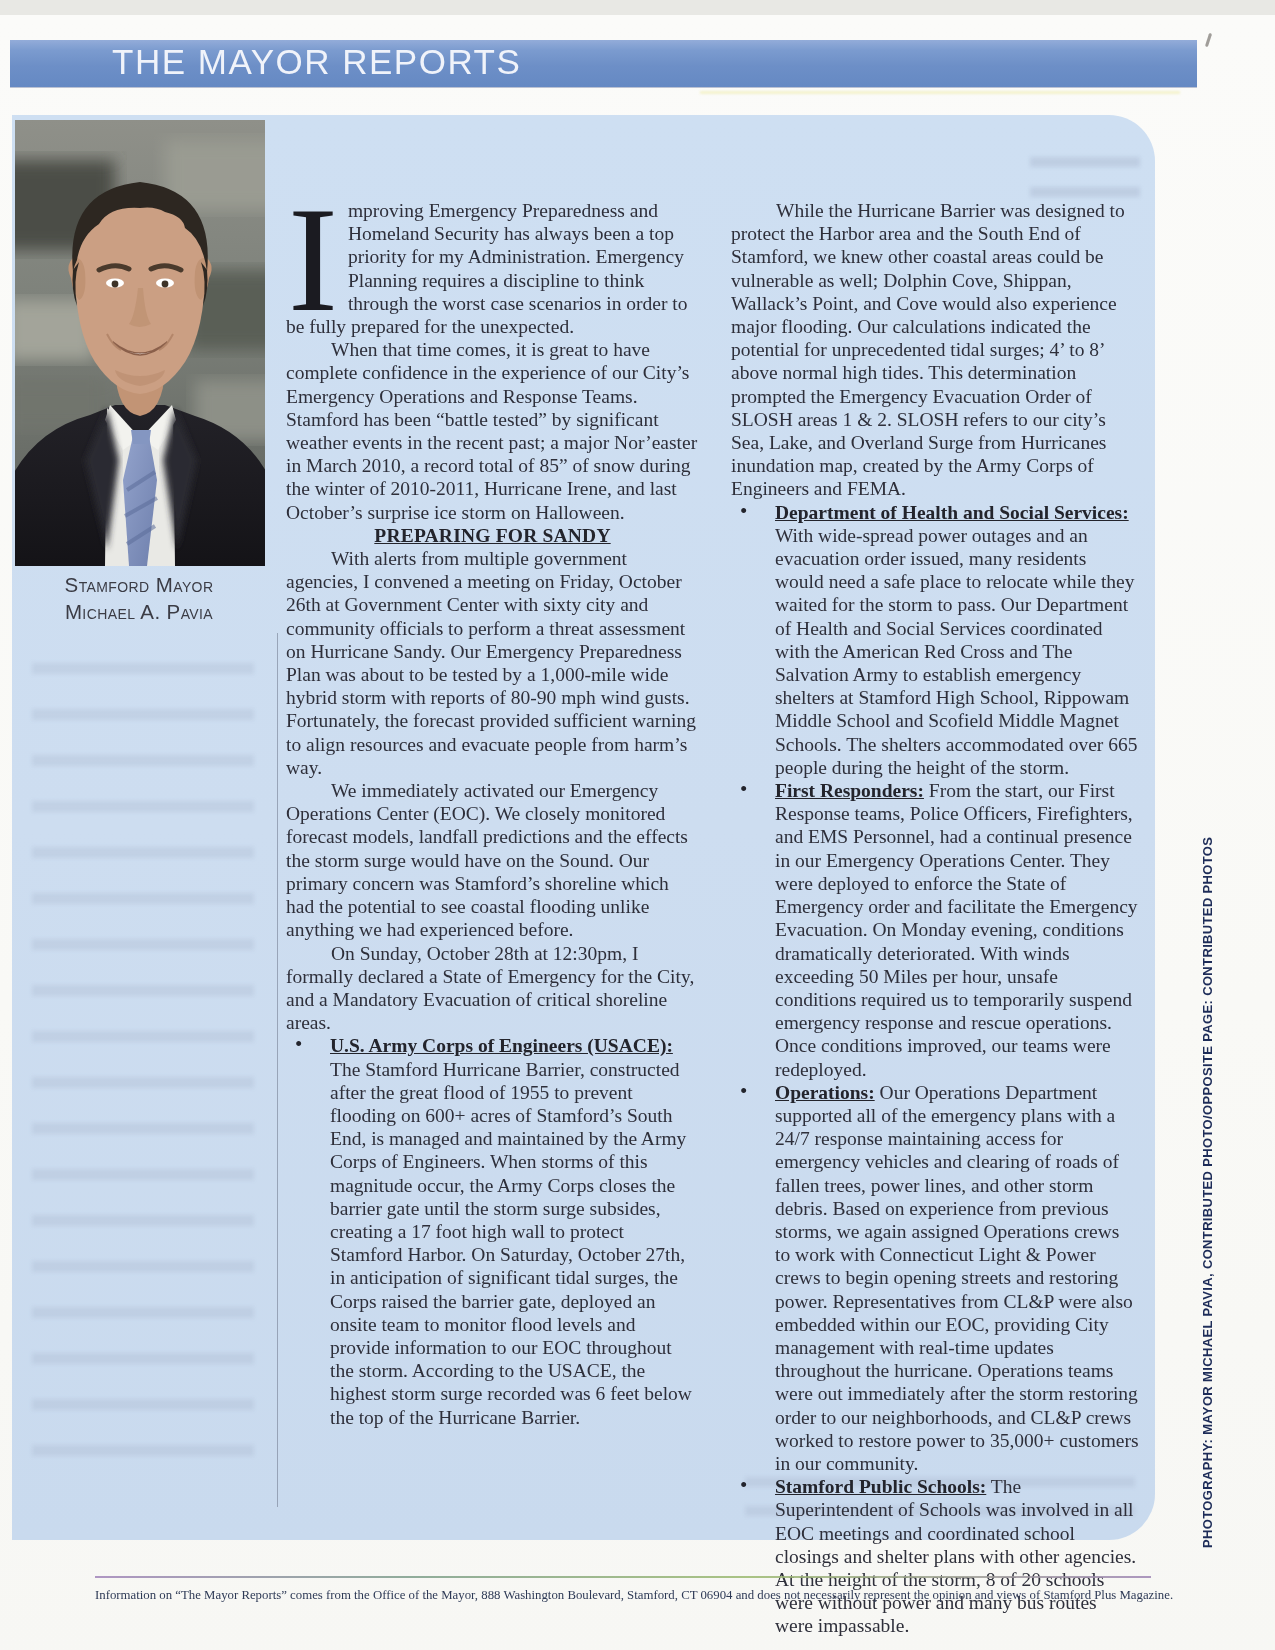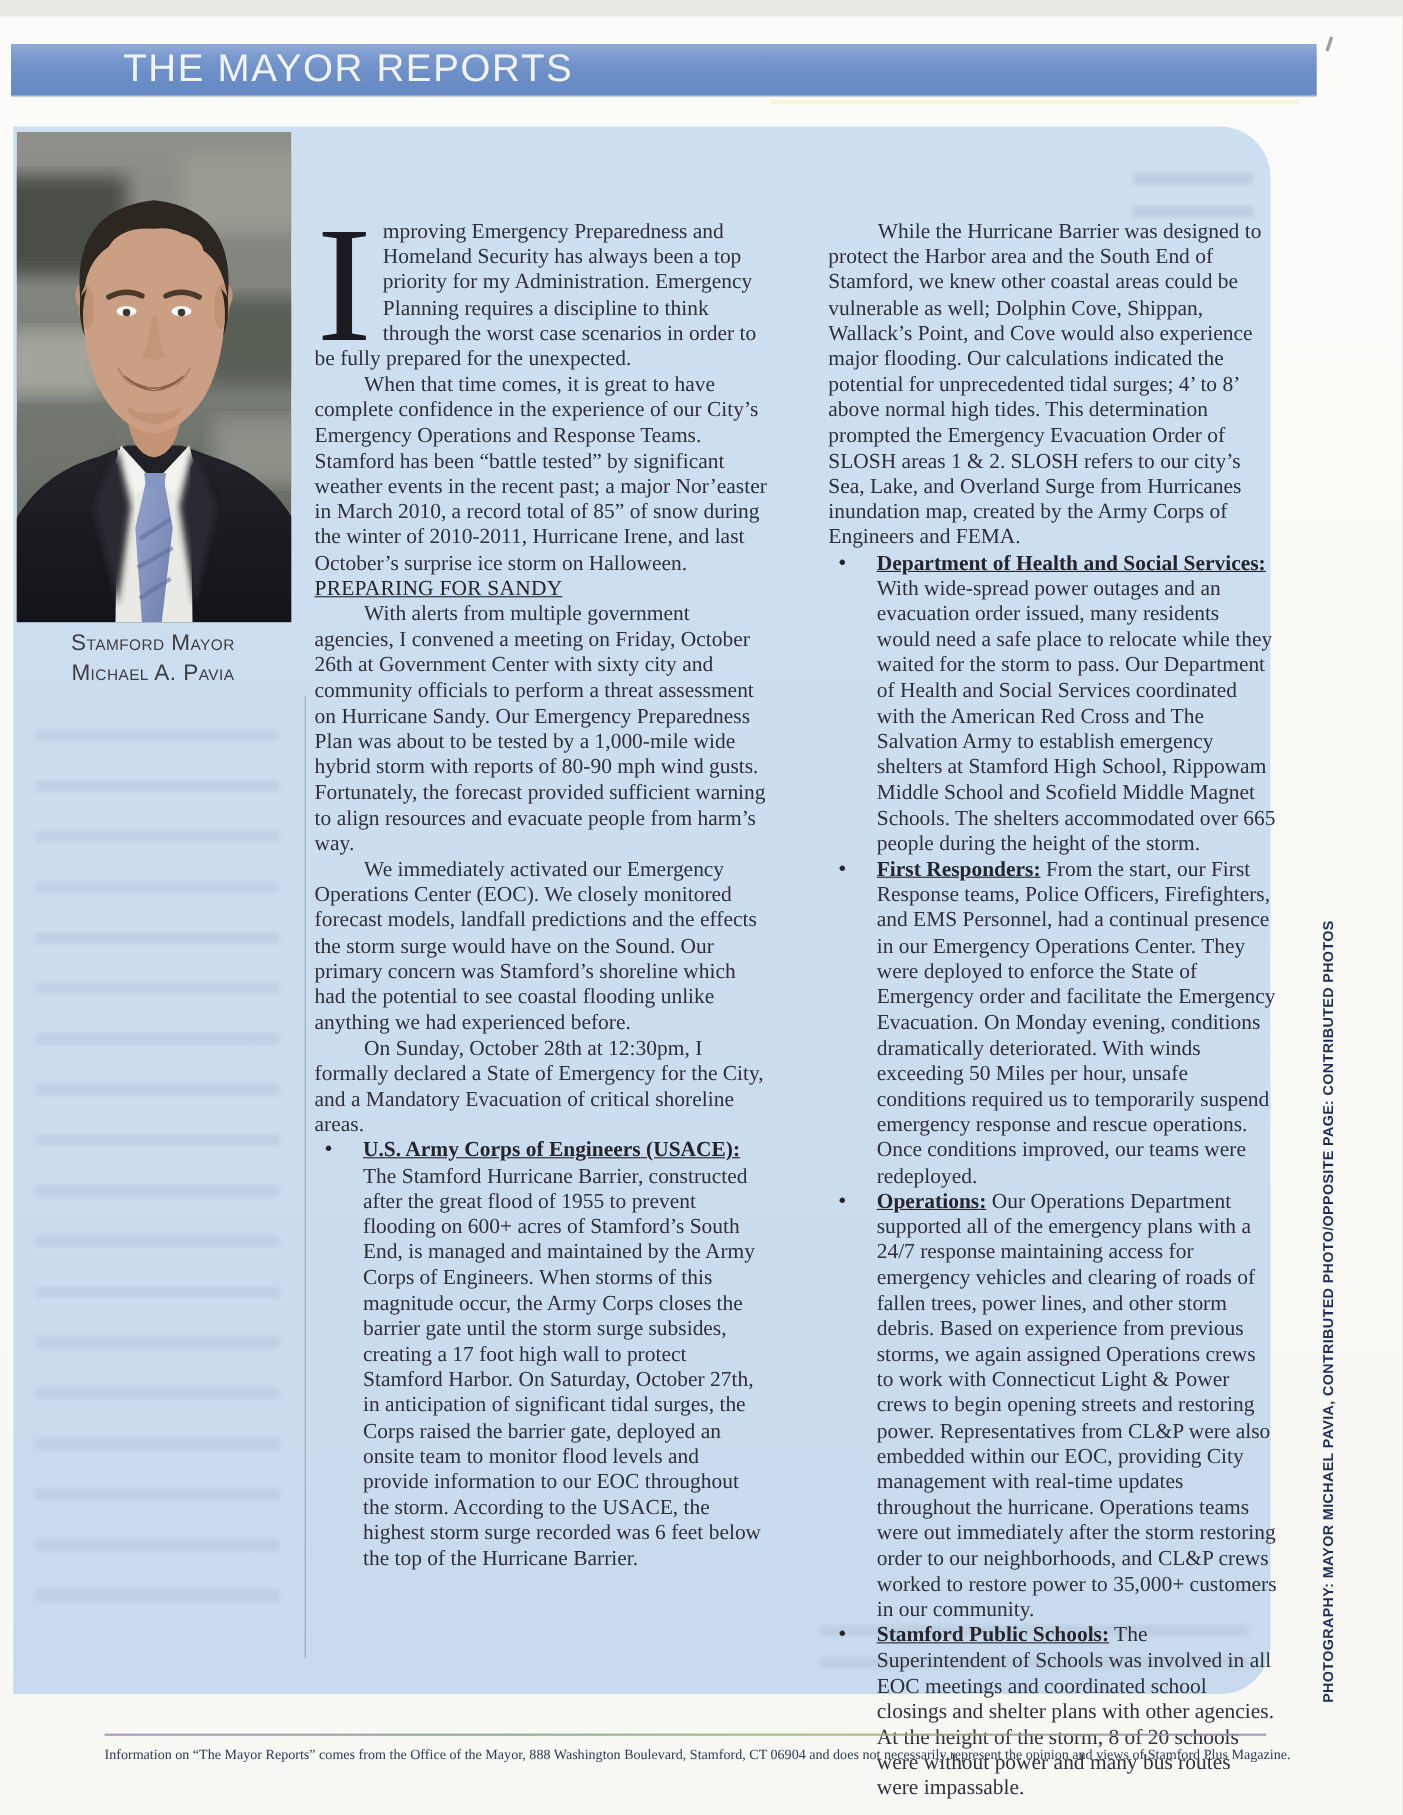--- a/index.html
+++ b/index.html
@@ -52,32 +52,33 @@
     font-size:43px;line-height:50px;color:#25252d;font-weight:400;
     white-space:nowrap;
   }
   
   .col{
     position:absolute;top:184px;
     font-size:19.5px;line-height:23.2px;color:#2e2f3a;
     text-align:left;
   }
   .col-left{left:286px;width:413px;}
-  .col-right{left:753px;width:408px;}
+  .col-right{left:731px;width:408px;}
   .col p{margin:0;}
   .indent{text-indent:45px;}
   .dropcap{
     float:left;
     font-size:150px;line-height:.72;
     padding:6px 10px 0 2px;
     color:#1b1b21;
   }
   .section-heading{
-    font-weight:normal;text-decoration:underline;color:#23242c;
+    font-weight:bold;text-decoration:underline;color:#23242c;
     letter-spacing:.2px;
+    text-align:center;
   }
   .bullet{position:relative;padding-left:44px;margin:0;}
   .bullet::before{
     content:"\2022";
     position:absolute;left:9px;top:-1px;font-size:21px;color:#23242c;
   }
   .bullet .blabel{font-weight:bold;text-decoration:underline;color:#23242c;text-align:center;}
   
   .col-rule{
     position:absolute;left:277px;top:618px;width:1px;height:874px;

